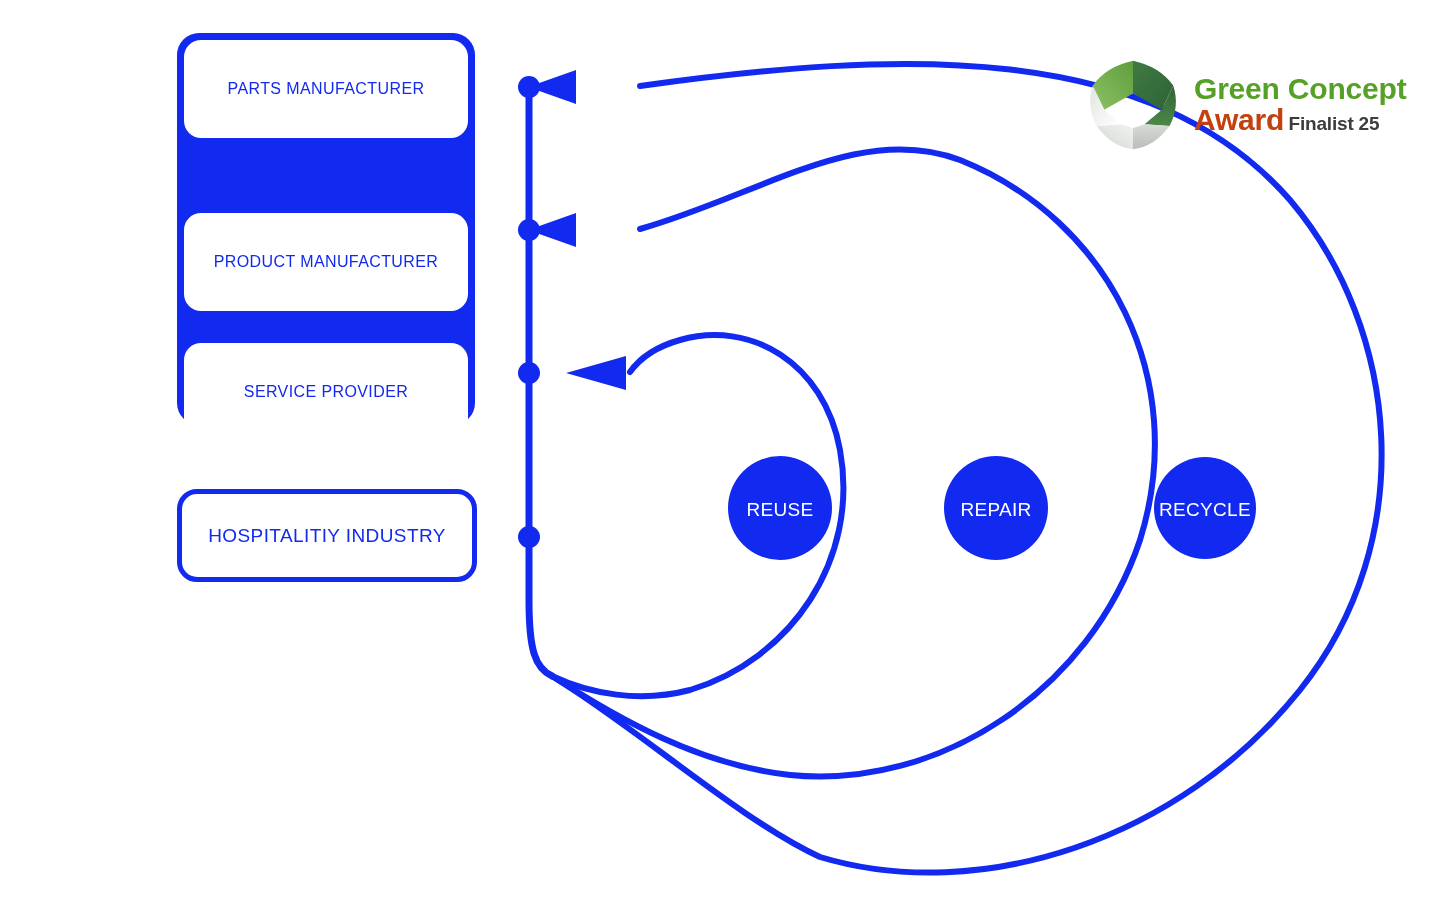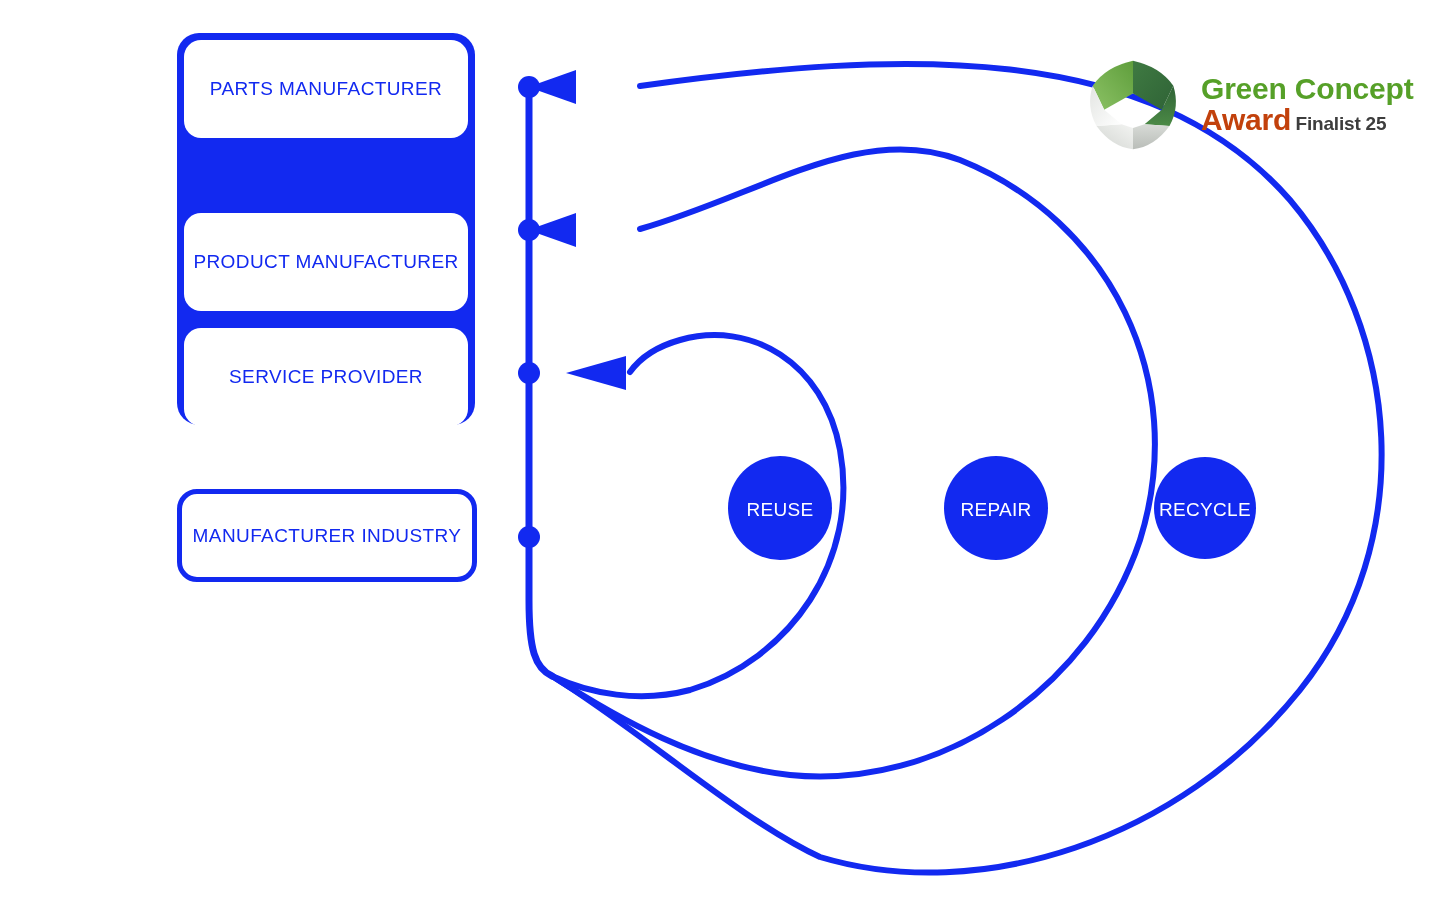--- a/index.html
+++ b/index.html
@@ -38,24 +38,24 @@
     height: 98px;
     background: #ffffff;
     border-radius: 17px;
     display: flex;
     align-items: center;
     justify-content: center;
     box-sizing: border-box;
   }
   .actor-card.c0 { top: 7px; }
   .actor-card.c1 { top: 151px; margin-top: 29px; }
-  .actor-card.c2 { top: 295px; }
+  .actor-card.c2 { top: 310px; }
   .actor-label {
     color: #1229f0;
-    font-size: 19px;
+    font-size: 16px;
     letter-spacing: 0.4px;
     white-space: nowrap;
     font-family: "Liberation Sans", sans-serif;
   }
 
   #hospitality-box {
     position: absolute;
     left: 177px;
     top: 489px;
     width: 300px;
@@ -102,21 +102,21 @@
     letter-spacing: 0.3px;
   }
 
   
   #award-badge {
     position: absolute;
     left: 1085px;
     top: 57px;
     display: flex;
     align-items: center;
-    gap: 20px;
+    gap: 13px;
   }
   #award-mark { width: 96px; height: 96px; display: block; }
   #award-text { line-height: 1.02; }
   .award-line { white-space: nowrap; }
   .award-l1 {
     font-size: 30px;
     font-weight: bold;
     color: #56a028;
     letter-spacing: -0.2px;
     font-family: "Liberation Sans", sans-serif;
@@ -183,21 +183,21 @@
     </div>
     <div class="actor-card c1">
       <span class="actor-label">PRODUCT MANUFACTURER</span>
     </div>
     <div class="actor-card c2">
       <span class="actor-label">SERVICE PROVIDER</span>
     </div>
   </div>
 
   <div id="hospitality-box">
-    <span class="actor-label">MANUFACTURER INDUSTRY</span>
+    <span class="actor-label">HOSPITALITIY INDUSTRY</span>
   </div>
 
   <div id="award-badge">
     <svg id="award-mark" viewBox="0 0 100 100">
       <defs>
         <linearGradient id="gTL" x1="0" y1="1" x2="1" y2="0">
           <stop offset="0" stop-color="#8cc265"></stop>
           <stop offset="1" stop-color="#5f9e3c"></stop>
         </linearGradient>
         <linearGradient id="gTR" x1="0" y1="0" x2="1" y2="1">

